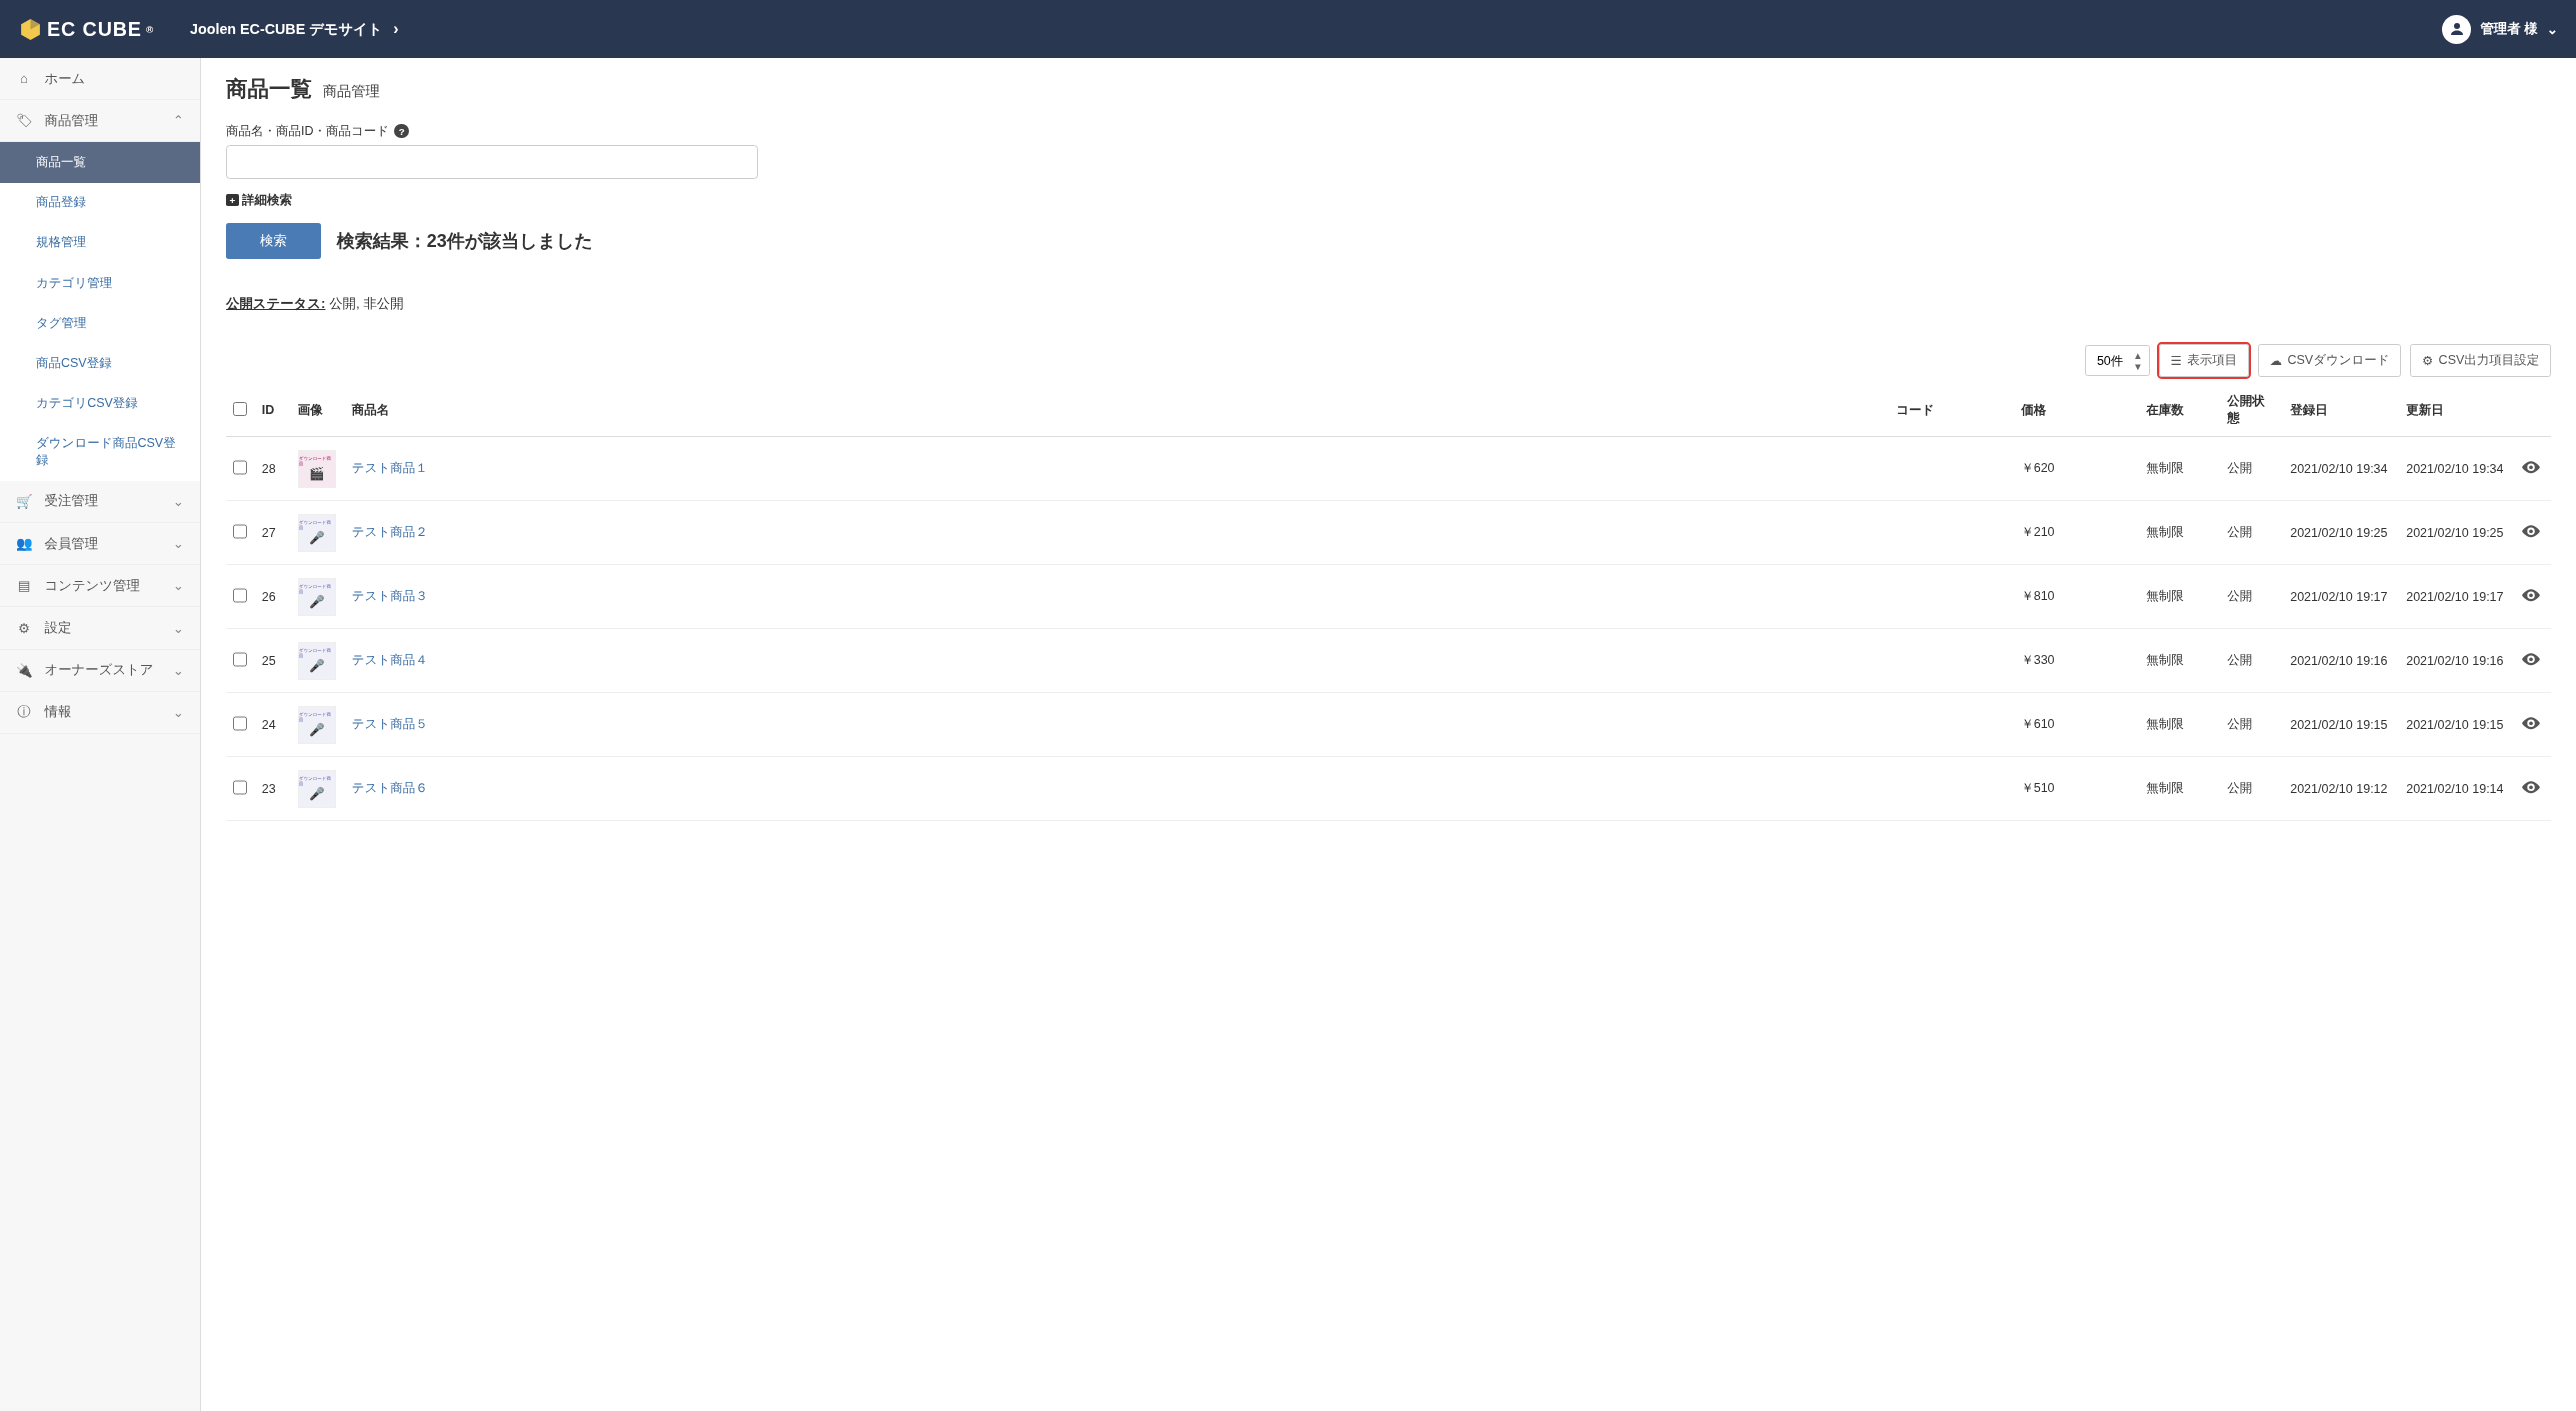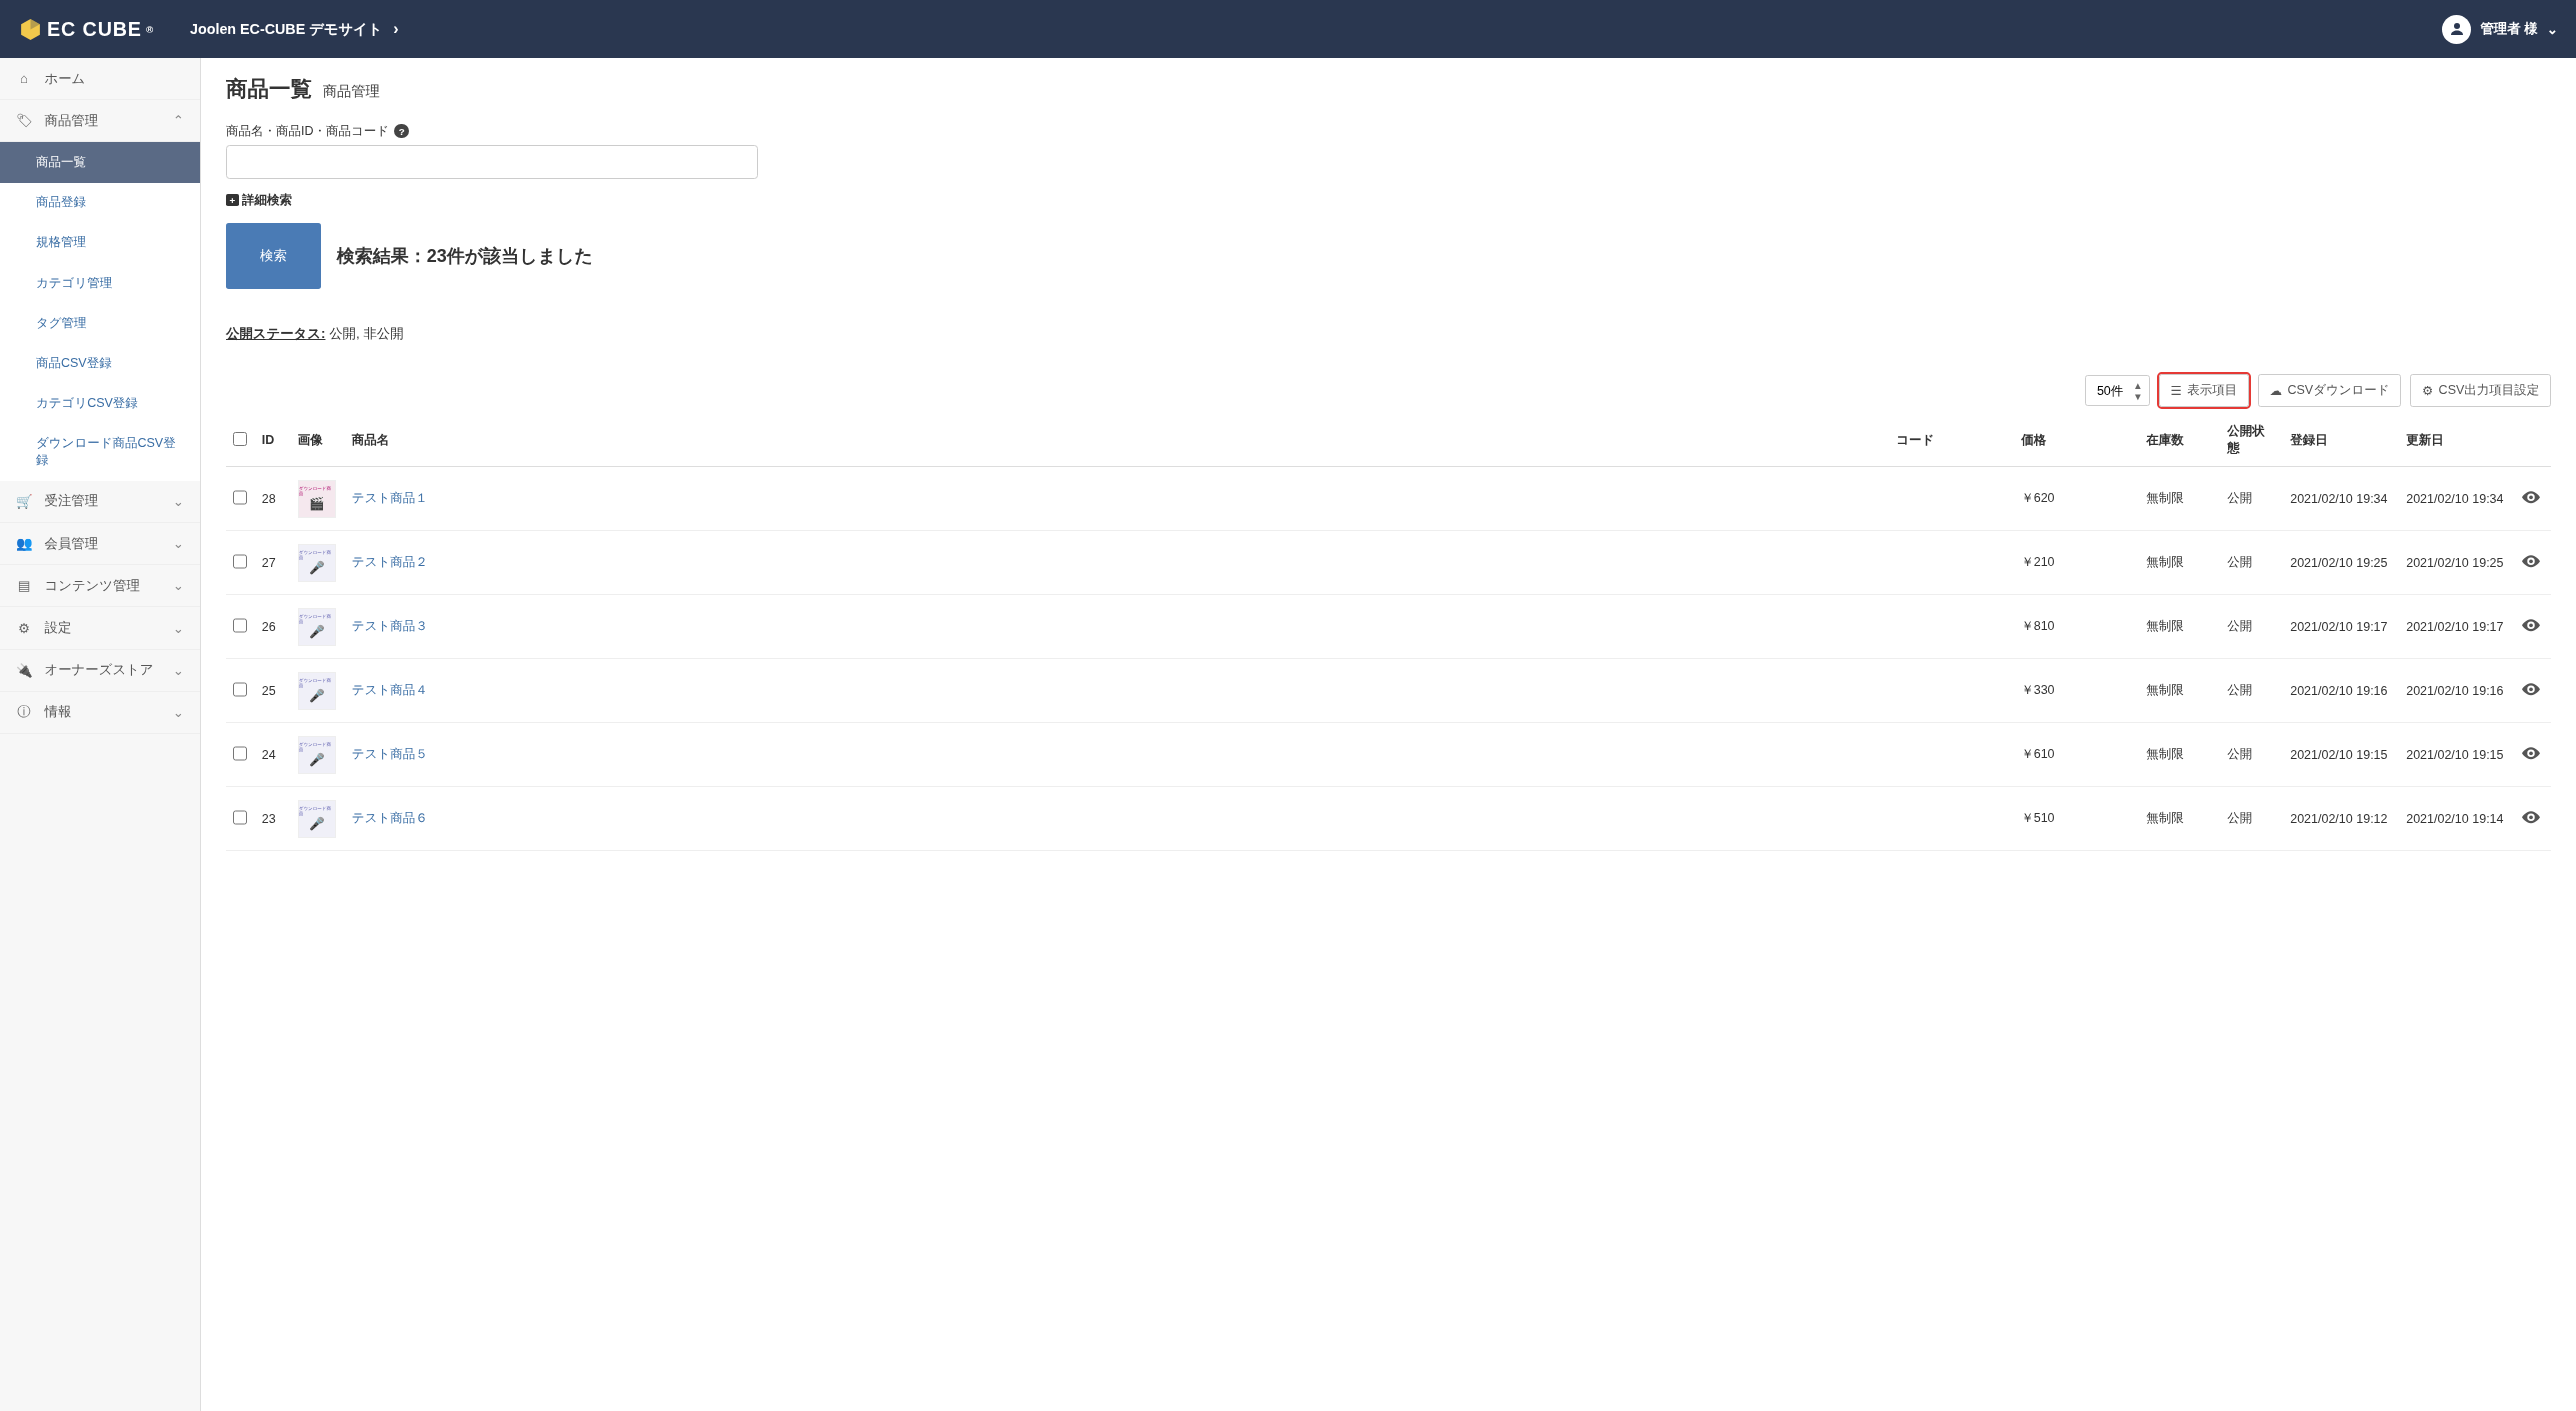--- a/index.html
+++ b/index.html
@@ -23,21 +23,21 @@
 
 .main { flex: 1; padding: 16px 25px; overflow-y: auto; }
 .page-title { display: flex; align-items: baseline; gap: 10.7px; margin-bottom: 19.7px; }
 .page-title h1 { font-size: 21.5px; font-weight: bold; }
 .page-title .sub { font-size: 14.3px; color: #444; }
 
 .search-label { font-size: 12.5px; margin-bottom: 5.4px; display: flex; align-items: center; gap: 5.4px; text-align: center; }
 .search-input { width: 532px; height: 34px; border: 0.9px solid #ccc; border-radius: 3.6px; padding: 0 9px; font-size: 12.5px; }
 .adv-search { margin-top: 12.5px; font-size: 12.5px; font-weight: bold; display: flex; align-items: center; gap: 3.6px; cursor: pointer; }
 .search-row { display: flex; align-items: center; gap: 16px; margin-top: 14.3px; }
-.btn-search { background: #4a7bb5; color: #fff; border: none; padding: 24px 34px; font-size: 13.4px; border-radius: 2.7px; cursor: pointer; }
+.btn-search { background: #4a7bb5; color: #fff; border: none; padding: 9px 34px; font-size: 13.4px; border-radius: 2.7px; cursor: pointer; }
 .result-text { font-size: 18px; font-weight: bold; }
 
 .status-line { margin-top: 36px; font-size: 13.4px; }
 .status-line b { font-weight: bold; text-decoration: underline; }
 
 .controls-row { display: flex; justify-content: flex-end; gap: 9px; margin-top: 31px; margin-bottom: 7.2px; align-items: center; }
 .select-wrap { position: relative; }
 .ctrl-select { border: 0.9px solid #ccc; border-radius: 2.7px; padding: 7.2px 25px 7.2px 10.7px; font-size: 12.5px; background: #fff; appearance: none; cursor: pointer; }
 .select-caret { position: absolute; right: 7.2px; top: 50%; transform: translateY(-50%); pointer-events: none; color: #666; font-size: 9.8px; }
 .ctrl-btn { border: 0.9px solid #ccc; border-radius: 2.7px; padding: 7.2px 10.7px; font-size: 12.5px; background: #fff; display: inline-flex; align-items: center; gap: 5.4px; cursor: pointer; color: #555; }

